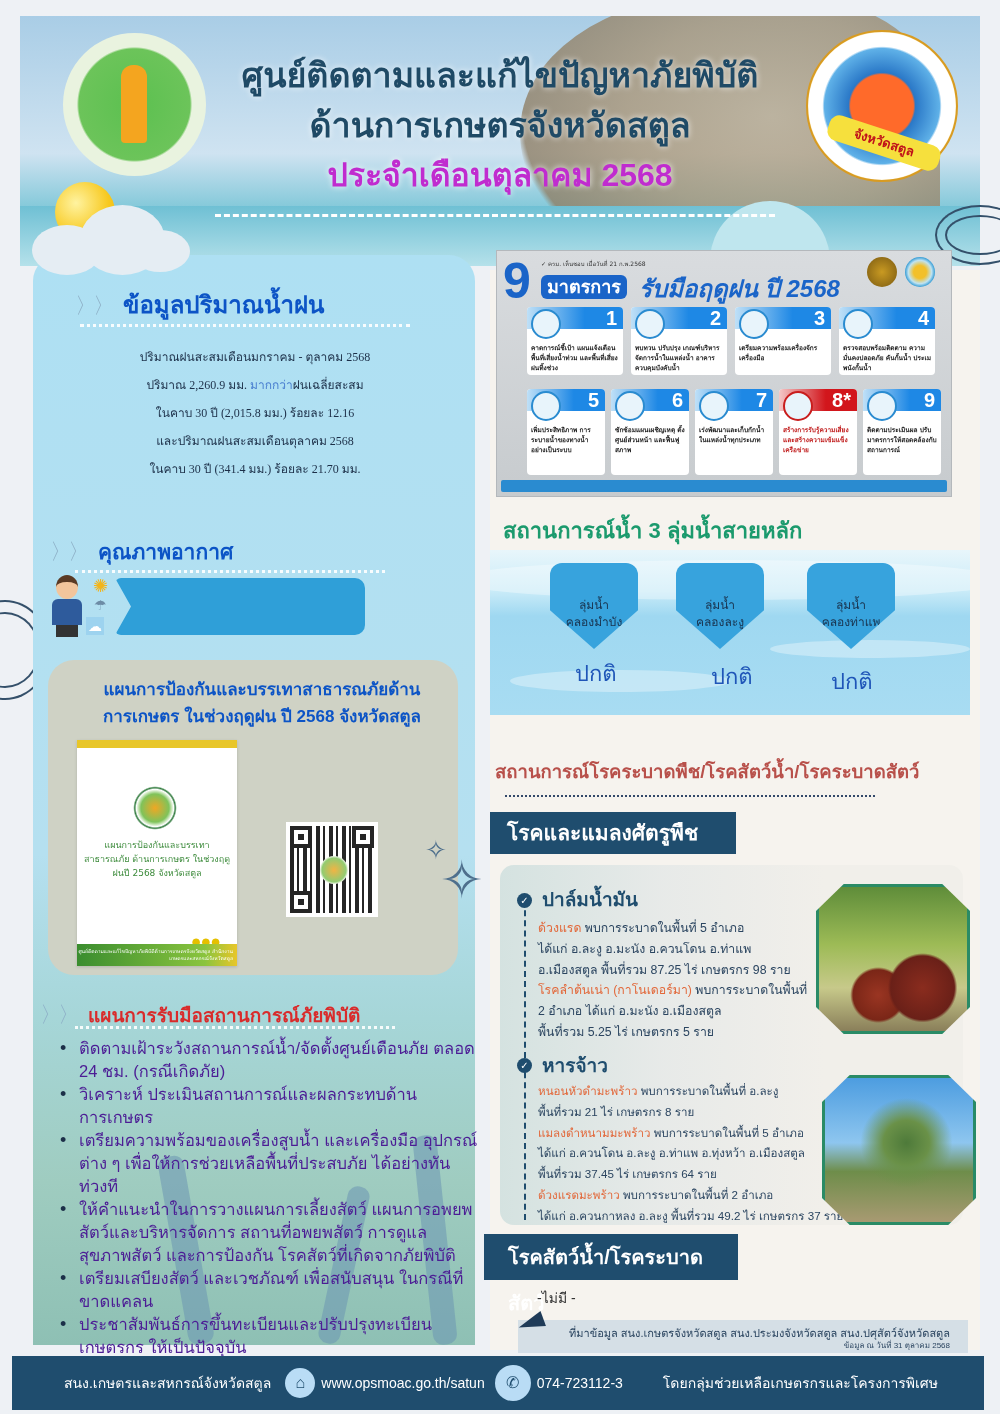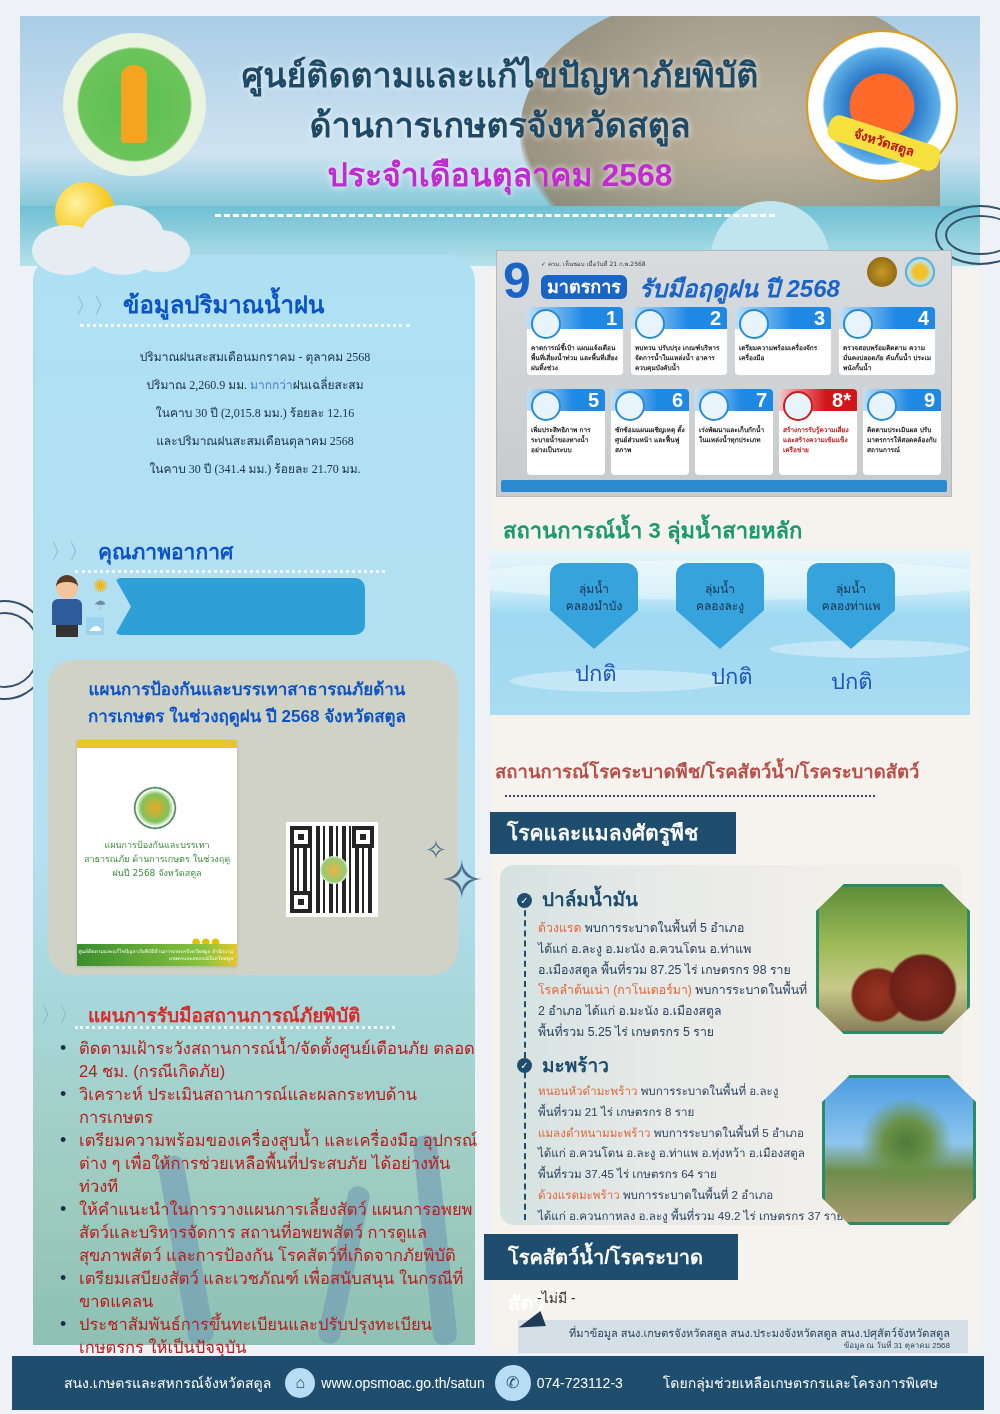--- a/index.html
+++ b/index.html
@@ -91,21 +91,21 @@
   .teacher .head { position: absolute; left: 10px; top: 0; width: 22px; height: 24px; border-radius: 50%; background: #f2c59c; border-top: 7px solid #5a3a24; }
   .teacher .body { position: absolute; left: 6px; top: 24px; width: 30px; height: 26px; background: #2e5b9c; border-radius: 6px 6px 0 0; }
   .teacher .legs { position: absolute; left: 10px; top: 50px; width: 22px; height: 12px; background: #333; }
   .weather-ico { position: absolute; font-size: 18px; line-height: 18px; }
 
   .plan-box {
     position: absolute; left: 48px; top: 660px; width: 410px; height: 315px;
     background: #cfd2c5; border-radius: 26px;
   }
   .plan-title {
-    position: absolute; left: 42px; top: 676px; width: 410px; text-align: center;
+    position: absolute; left: 57px; top: 676px; width: 410px; text-align: center;
     color: #0c54c6; font-weight: bold; font-size: 17px; line-height: 27px; font-family: "Liberation Sans", sans-serif;
   }
   .doc-cover {
     position: absolute; left: 77px; top: 740px; width: 160px; height: 226px; background: #fff;
     border-top: 8px solid #e8c629; box-shadow: 0 1px 3px rgba(0,0,0,.15);
   }
   .doc-cover .seal { position: absolute; left: 56px; top: 38px; width: 44px; height: 44px; border-radius: 50%; background: radial-gradient(circle, #f0a723 0%, #7fc35a 45%, #fff 60%, #2f7a3c 65%, #fff 70%); }
   .doc-cover .title { position: absolute; left: 6px; top: 90px; width: 148px; text-align: center; font-size: 9px; line-height: 14px; color: #3b8a3a; }
   .doc-cover .dots3 { position: absolute; right: 16px; top: 188px; color: #e5c000; font-size: 10px; letter-spacing: 1px; }
   .doc-cover .foot { position: absolute; left: 0; bottom: 0; width: 100%; height: 22px; background: linear-gradient(90deg,#3a8d2f,#8ac43e 80%, #e8c629); font-size: 5px; color: #fff; text-align: right; padding: 4px 4px 0 0; line-height: 7px; }
@@ -117,21 +117,21 @@
   .qr .finder::after { content: ""; position: absolute; left: 4px; top: 4px; width: 6px; height: 6px; background: #000; }
   .qr .center { position: absolute; left: 30px; top: 30px; width: 28px; height: 28px; border-radius: 50%; background: radial-gradient(circle, #f0a723 0%, #7fc35a 60%, #e9f3df 70%); }
 
   .sparkle { position: absolute; color: #4e6f8c; }
 
   .resp-title { left: 40px; top: 1000px; color: #d92b2b; font-size: 19px; }
   .resp-title .chev { color: #8fb1c8; }
   .resp-dots { left: 75px; top: 1026px; width: 320px; }
   .resp-list {
     position: absolute; left: 60px; top: 1037px; width: 420px; list-style: none;
-    font-size: 16.5px; line-height: 23px; color: #b91c1c; font-family: "Liberation Sans", sans-serif;
+    font-size: 16.5px; line-height: 23px; color: #4c1d95; font-family: "Liberation Sans", sans-serif;
   }
   .resp-list li { position: relative; padding-left: 19px; }
   .resp-list li::before { content: "•"; position: absolute; left: 0; top: 0; color: #1c2f48; font-size: 18px; }
 
   
   .right-bg { position: absolute; left: 490px; top: 270px; width: 490px; height: 1080px; background: #f6f3ee; }
   .measures {
     position: absolute; left: 496px; top: 250px; width: 456px; height: 247px;
     background: linear-gradient(180deg,#d9dcdf,#c7cbce); border: 1px solid #b4b8bc;
   }
@@ -155,21 +155,21 @@
   .water-box {
     position: absolute; left: 490px; top: 550px; width: 480px; height: 165px;
     background: linear-gradient(180deg, #e8f6fb 0%, #c9ebf8 25%, #9fd8f1 40%, #a8dcf2 100%);
     overflow: hidden;
   }
   .wave { position: absolute; border-radius: 50%; background: rgba(255,255,255,.35); }
   .basin {
     position: absolute; top: 563px; width: 88px; height: 86px; background: #37a3dd;
     border-radius: 12px 12px 0 0;
     clip-path: polygon(0 0, 100% 0, 100% 55%, 50% 100%, 0 55%);
-    text-align: center; color: #19324d; font-size: 12px; line-height: 17px; padding-top: 18px; font-family: "Liberation Sans", sans-serif;
+    text-align: center; color: #19324d; font-size: 12px; line-height: 17px; padding-top: 34px; font-family: "Liberation Sans", sans-serif;
   }
   .basin-status { position: absolute; color: #1f55b8; font-size: 22px; font-family: "Liberation Sans", sans-serif; }
 
   .epi-title {
     position: absolute; left: 495px; top: 757px; color: #b8504a; font-weight: bold; font-size: 18.5px; font-family: "Liberation Sans", sans-serif;
   }
   .epi-dots { position: absolute; left: 505px; top: 795px; width: 370px; border-top: 2px dotted #33496a; }
   .tag {
     position: absolute; background: #1f4d6e; color: #fff; font-weight: bold; font-family: "Liberation Sans", sans-serif;
   }
@@ -404,21 +404,21 @@
   <div class="crop-text" style="top:918px;">
     <div><span class="hl">ด้วงแรด</span><span> พบการระบาดในพื้นที่ 5 อำเภอ</span></div>
     <div><span> ได้แก่ อ.ละงู อ.มะนัง อ.ควนโดน อ.ท่าแพ</span></div>
     <div><span>อ.เมืองสตูล พื้นที่รวม 87.25 ไร่ เกษตรกร 98 ราย</span></div>
     <div><span class="hl">โรคลำต้นเน่า (กาโนเดอร์มา)</span><span> พบการระบาดในพื้นที่</span></div>
     <div><span>2 อำเภอ ได้แก่ อ.มะนัง อ.เมืองสตูล</span></div>
     <div><span>พื้นที่รวม 5.25 ไร่ เกษตรกร 5 ราย</span></div>
   </div>
 
   <div class="check" style="top:1058px;">✓</div>
-  <div class="crop-name" style="top:1050px;">มะพร้าว</div>
+  <div class="crop-name" style="top:1050px;">หารจ้าว</div>
   <div class="crop-text" style="top:1081px;font-size:11.6px;width:290px;">
     <div><span class="hl">หนอนหัวดำมะพร้าว</span><span> พบการระบาดในพื้นที่ อ.ละงู</span></div>
     <div><span>พื้นที่รวม 21 ไร่ เกษตรกร 8 ราย</span></div>
     <div><span class="hl">แมลงดำหนามมะพร้าว</span><span> พบการระบาดในพื้นที่ 5 อำเภอ</span></div>
     <div><span>ได้แก่ อ.ควนโดน อ.ละงู อ.ท่าแพ อ.ทุ่งหว้า อ.เมืองสตูล</span></div>
     <div><span>พื้นที่รวม 37.45 ไร่ เกษตรกร 64 ราย</span></div>
     <div><span class="hl">ด้วงแรดมะพร้าว</span><span> พบการระบาดในพื้นที่ 2 อำเภอ</span></div>
     <div style="white-space:nowrap;"><span> ได้แก่ อ.ควนกาหลง อ.ละงู พื้นที่รวม 49.2 ไร่ เกษตรกร 37 ราย</span></div>
   </div>
 

